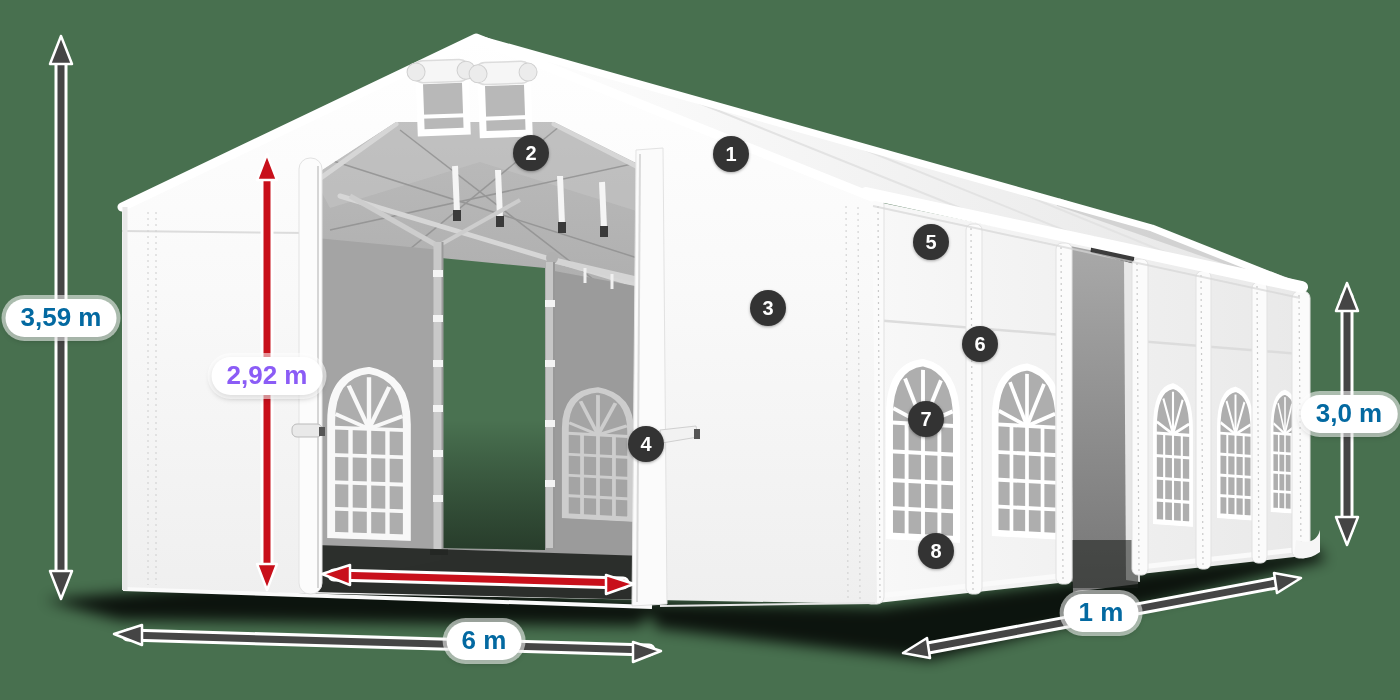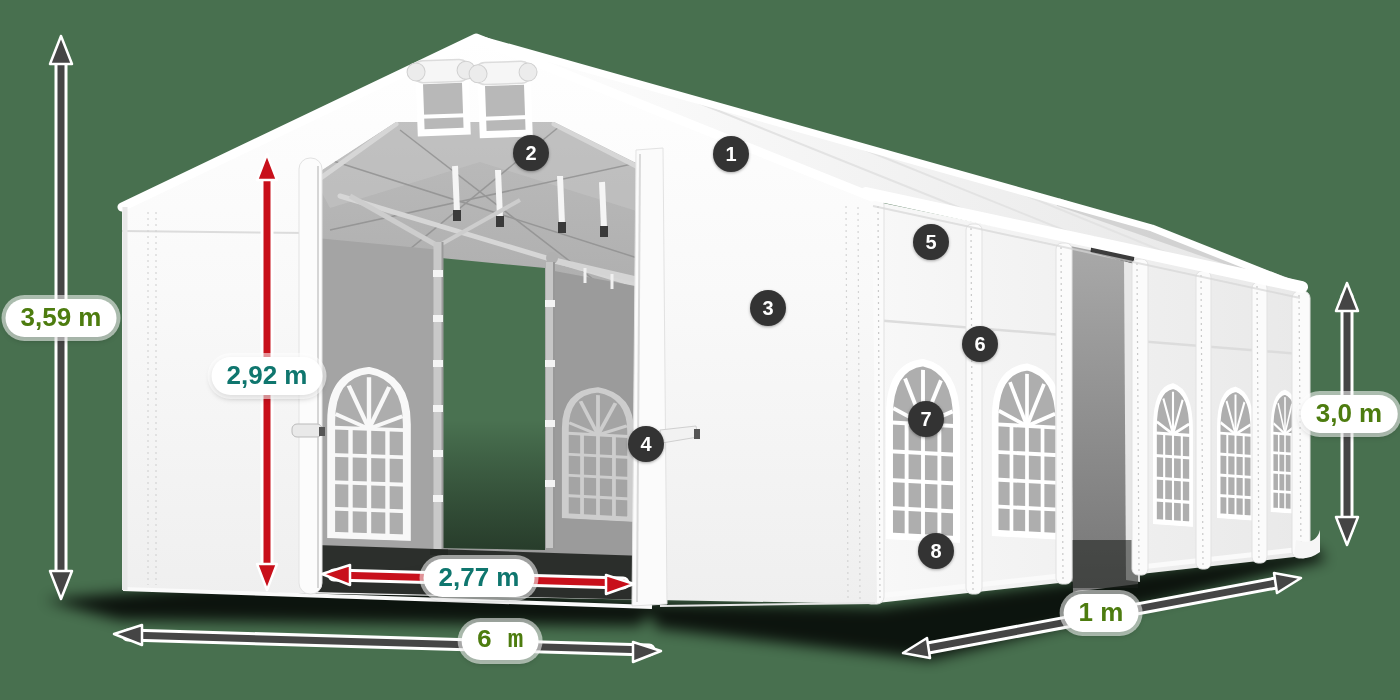--- a/index.html
+++ b/index.html
@@ -2,27 +2,27 @@
 <html><head>
 <meta charset="utf-8">
 <style>
   html,body{margin:0;padding:0;background:#48704f;}
   .stage{position:relative;width:1400px;height:700px;background:#48704f;overflow:hidden;
          font-family:"Liberation Sans",sans-serif;}
   .stage svg{position:absolute;left:0;top:0;}
 
   
   .pill{position:absolute;transform:translate(-50%,-50%);background:#ffffff;border-radius:22px;
-        padding:4px 15px;font-weight:700;font-size:26px;line-height:1.15;color:#4d7c0f;
+        padding:4px 15px;font-weight:700;font-size:26px;line-height:1.15;color:#0369a1;
         white-space:nowrap;box-shadow:0 0 0 4px rgba(255,255,255,.55),0 3px 6px rgba(0,0,0,.28);}
-  .pill.red{color:#0f766e;}
+  .pill.red{color:#8b5cf6;}
   #pill-total{left:61px;top:318px;}
   #pill-inner{left:267px;top:376px;}
   #pill-door{left:479px;top:578px;}
-  #pill-width{left:500px;top:641px;font-family:Liberation Mono, monospace;}
+  #pill-width{left:484px;top:641px;}
   #pill-length{left:1101px;top:613px;}
   #pill-side{left:1349px;top:414px;}
 
   
   .badge{position:absolute;transform:translate(-50%,-50%);width:36px;height:36px;border-radius:50%;
          background:#333333;color:#ffffff;display:flex;align-items:center;justify-content:center;
          font-weight:700;font-size:20px;box-shadow:0 1px 3px rgba(0,0,0,.35);}
   #b1{left:731px;top:154px}#b2{left:531px;top:153px}#b3{left:768px;top:308px}#b4{left:646px;top:444px}
   #b5{left:931px;top:242px}#b6{left:980px;top:344px}#b7{left:926px;top:419px}#b8{left:936px;top:551px}
 
@@ -310,21 +310,20 @@
       <line x1="1347" y1="297" x2="1347" y2="530" stroke="#ffffff" stroke-width="13"></line>
       <line x1="1347" y1="297" x2="1347" y2="530" stroke="#454545" stroke-width="7"></line>
       <polygon points="1347,283 1336,311 1358,311" fill="#454545" stroke="#ffffff" stroke-width="2.5" stroke-linejoin="round"></polygon>
       <polygon points="1347,545 1336,517 1358,517" fill="#454545" stroke="#ffffff" stroke-width="2.5" stroke-linejoin="round"></polygon>
     </g>
   </g>
 </svg>
 
 <div class="pill" id="pill-total">3,59 m</div>
 <div class="pill red" id="pill-inner">2,92 m</div>
-<div class="pill red" id="pill-door">2,77 m</div>
 <div class="pill" id="pill-width">6 m</div>
 <div class="pill" id="pill-length">1 m</div>
 <div class="pill" id="pill-side">3,0 m</div>
 
 <div class="badge" id="b1">1</div>
 <div class="badge" id="b2">2</div>
 <div class="badge" id="b3">3</div>
 <div class="badge" id="b4">4</div>
 <div class="badge" id="b5">5</div>
 <div class="badge" id="b6">6</div>

